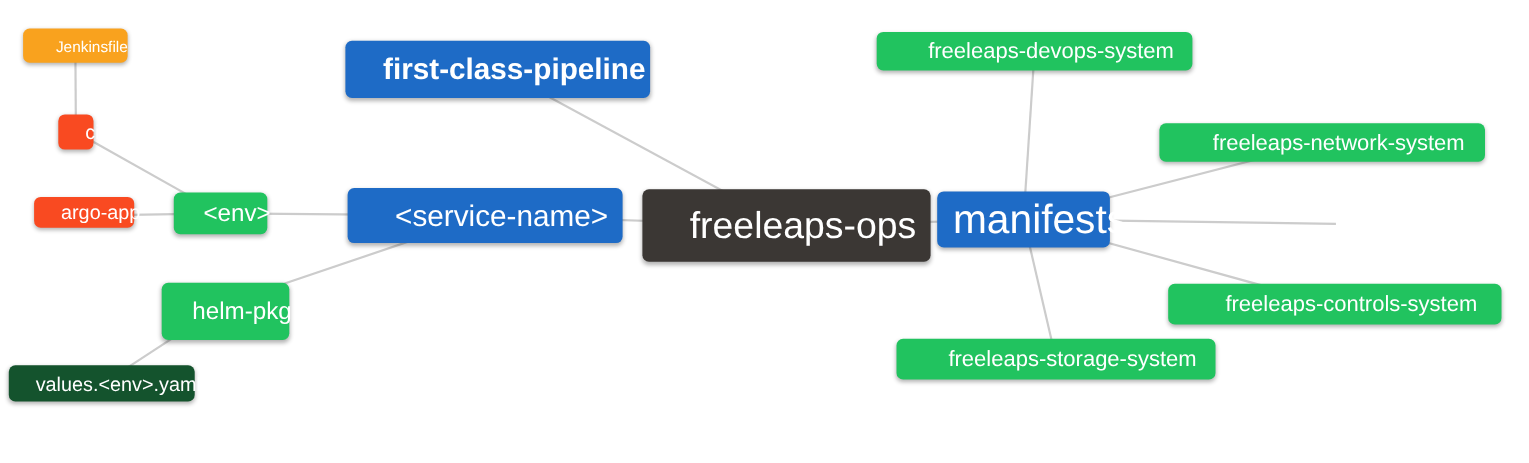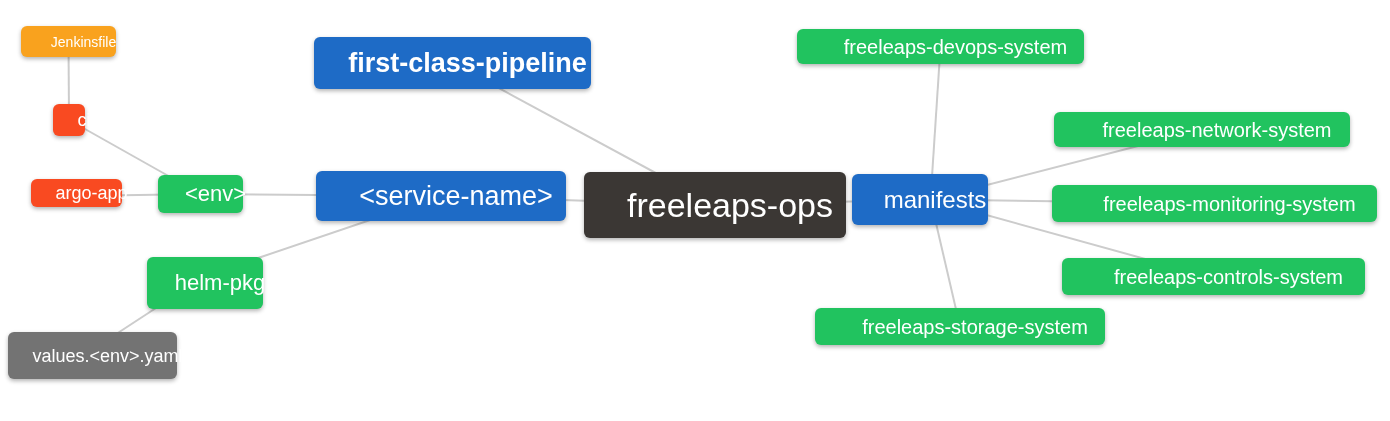--- a/index.html
+++ b/index.html
@@ -56,23 +56,22 @@
       <line x1="930.5" y1="199.5" x2="1202" y2="129.5" stroke="#cccccc" stroke-width="2"></line>
       <line x1="930.5" y1="199.5" x2="1214.5" y2="203.5" stroke="#cccccc" stroke-width="2"></line>
       <line x1="930.5" y1="199.5" x2="1208.5" y2="276.5" stroke="#cccccc" stroke-width="2"></line>
       <line x1="930.5" y1="199.5" x2="960" y2="326.5" stroke="#cccccc" stroke-width="2"></line>
     </svg>
 <div class="node" style="left: 21px; top: 26px; width: 95px; height: 31px; font-size: 14px; background: rgb(249, 162, 30);">Jenkinsfile</div>
     <div class="node" style="left: 53px; top: 104px; width: 32px; height: 32px; font-size: 18px; background: rgb(249, 74, 33);">ci</div>
     <div class="node" style="left: 31px; top: 179px; width: 91px; height: 28px; font-size: 18px; background: rgb(249, 74, 33);">argo-app</div>
     <div class="node" style="left: 158px; top: 175px; width: 85px; height: 38px; font-size: 22px; background: rgb(33, 195, 95); text-align: right;">&lt;env&gt;</div>
     <div class="node" style="left: 147px; top: 257px; width: 116px; height: 52px; font-size: 22px; background: rgb(33, 195, 95);">helm-pkg</div>
-    <div class="node" style="left: 8px; top: 332px; width: 169px; height: 47px; font-size: 18px; background: #737373;">values.&lt;env&gt;.yaml</div>
+    <div class="node" style="left: 8px; top: 332px; width: 169px; height: 33px; font-size: 18px; background: #14532d;">values.&lt;env&gt;.yaml</div>
     <div class="node" style="left: 314px; top: 37px; width: 277px; height: 52px; font-size: 27px; background: rgb(30, 107, 198); font-weight: bold;">first-class-pipeline</div>
     <div class="node" style="left: 316px; top: 171px; width: 250px; height: 50px; font-size: 27px; background: rgb(30, 107, 198);">&lt;service-name&gt;</div>
     <div class="node" style="left: 584px; top: 172px; width: 262px; height: 66px; font-size: 34px; background: rgb(59, 55, 52);">freeleaps-ops</div>
-    <div class="node" style="left: 852px; top: 174px; width: 136px; height: 51px; font-size: 24px; background: rgb(30, 107, 198);">manifests</div>
+    <div class="node" style="left: 852px; top: 174px; width: 157px; height: 51px; font-size: 37px; background: rgb(30, 107, 198);">manifests</div>
     <div class="node" style="left: 797px; top: 29px; width: 287px; height: 35px; font-size: 20px; background: rgb(33, 195, 95);">freeleaps-devops-system</div>
     <div class="node" style="left: 1054px; top: 112px; width: 296px; height: 35px; font-size: 20px; background: rgb(33, 195, 95);">freeleaps-network-system</div>
-    <div class="node" style="left: 1052px; top: 185px; width: 325px; height: 37px; font-size: 20px; background: rgb(33, 195, 95);">freeleaps-monitoring-system</div>
     <div class="node" style="left: 1062px; top: 258px; width: 303px; height: 37px; font-size: 20px; background: rgb(33, 195, 95);">freeleaps-controls-system</div>
     <div class="node" style="left: 815px; top: 308px; width: 290px; height: 37px; font-size: 20px; background: rgb(33, 195, 95);">freeleaps-storage-system</div>
   </div>
 
 </body></html>

